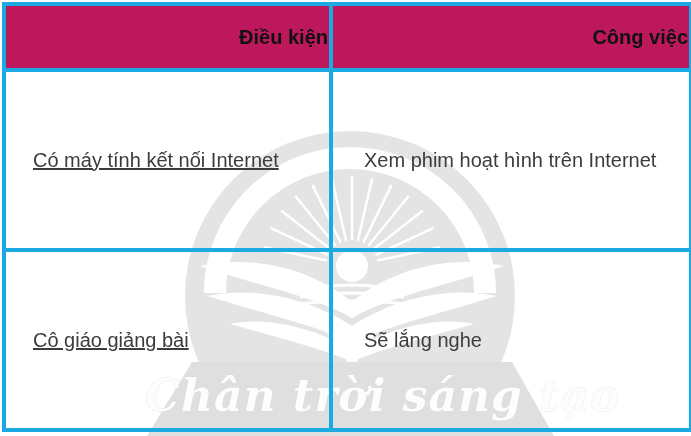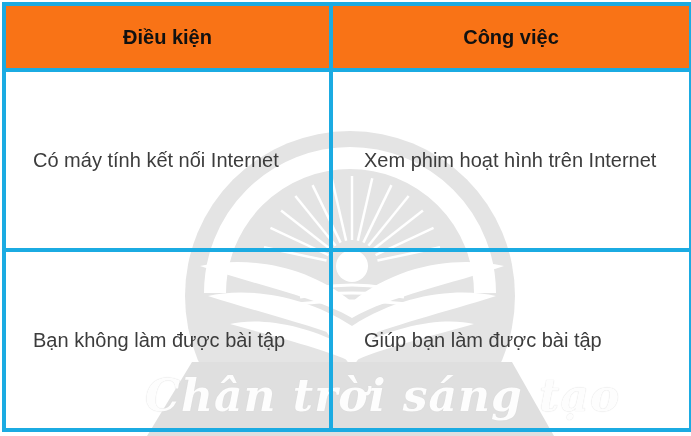--- a/index.html
+++ b/index.html
@@ -28,30 +28,30 @@
   table.grid{
     position:absolute;left:2px;top:2px;z-index:2;
     width:687px;height:430px;
     border-collapse:collapse;table-layout:fixed;
   }
   table.grid th,table.grid td{
     border:4px solid #1babe2;
     vertical-align:middle;
   }
   table.grid th{
-    background:#f97316;
+    background:#be185d;
     font-size:20px;font-weight:bold;color:#111111;
-    text-align:center;height:60px;
+    text-align:right;height:60px;
   }
   table.grid td{
     background:transparent;
     font-size:20px;color:#3c3c3c;
     text-align:left;
   }
-  td.cond{padding-left:27px;}
+  td.cond{padding-left:27px;text-decoration:underline;}
   td.task{padding-left:31px;}
 </style>
 </head>
 <body>
 
 <div class="stage">
 
   <div class="watermark">
     <svg class="wm-svg" width="691" height="436" viewBox="0 0 691 436">
 
@@ -110,19 +110,19 @@
         <th>Điều kiện</th>
         <th>Công việc</th>
       </tr>
     </thead>
     <tbody>
       <tr>
         <td class="cond">Có máy tính kết nối Internet</td>
         <td class="task">Xem phim hoạt hình trên Internet</td>
       </tr>
       <tr>
-        <td class="cond">Bạn không làm được bài tập</td>
-        <td class="task">Giúp bạn làm được bài tập</td>
+        <td class="cond">Cô giáo giảng bài</td>
+        <td class="task">Sẽ lắng nghe</td>
       </tr>
     </tbody>
   </table>
 
 </div>
 
 </body></html>

